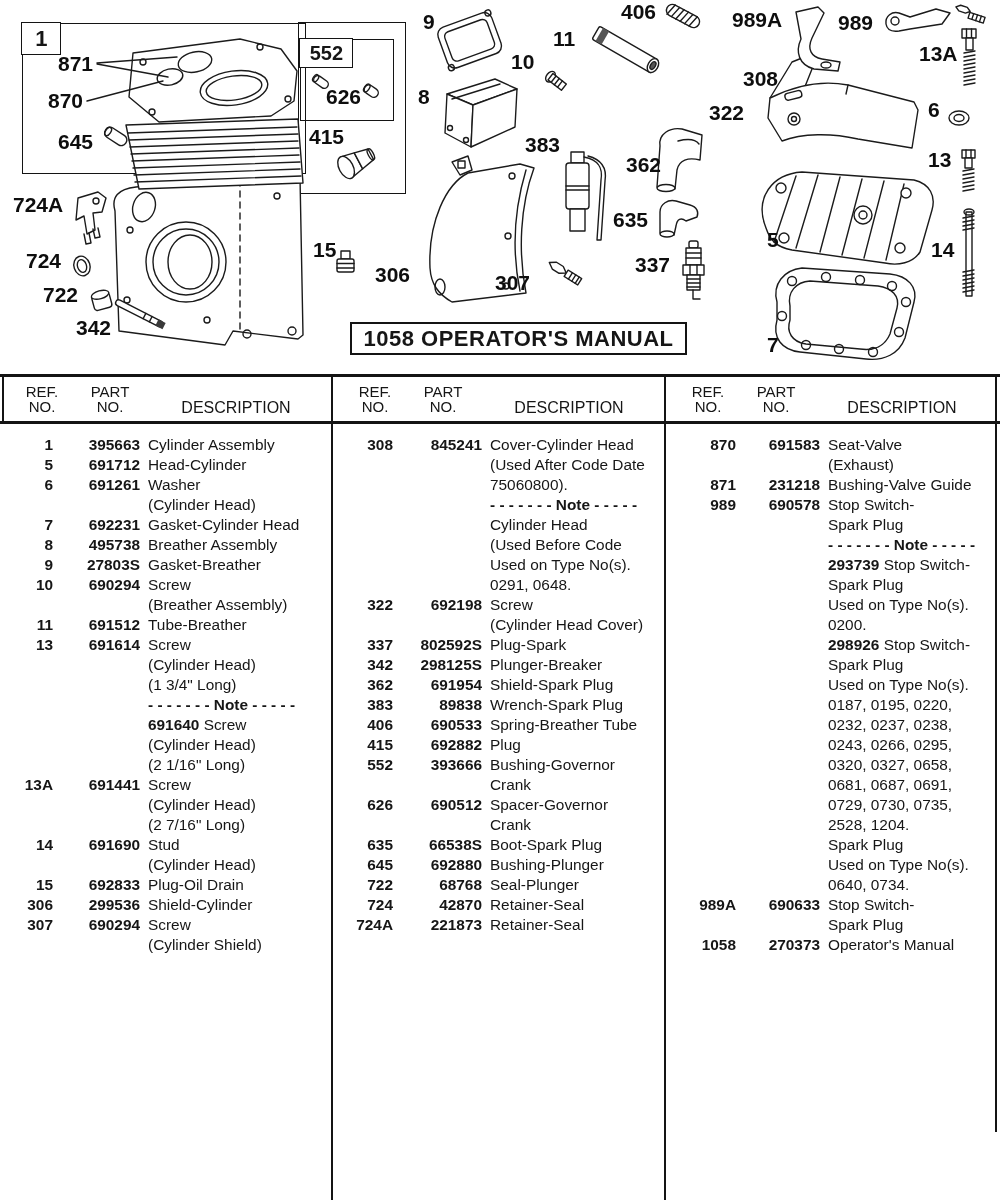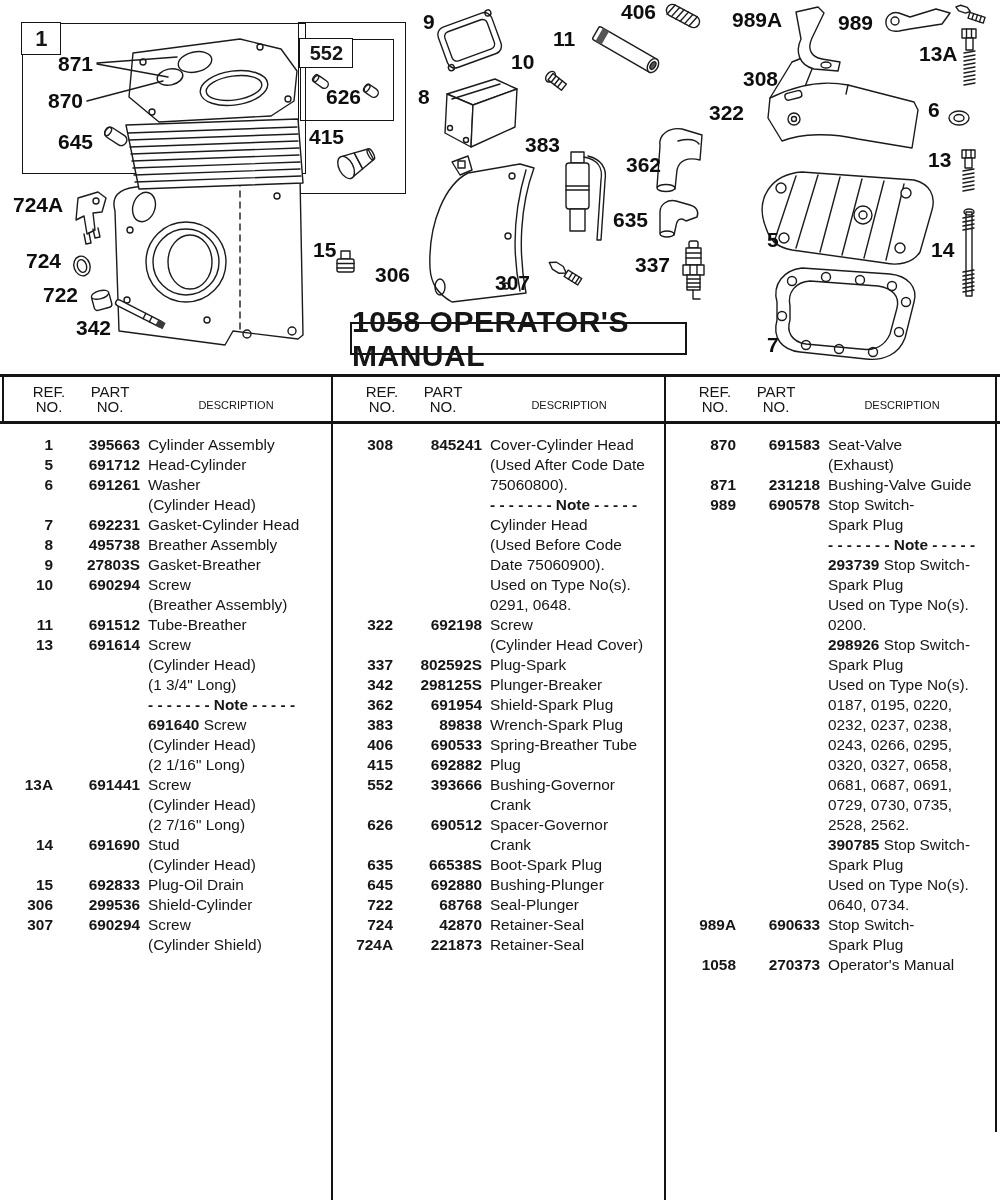--- a/index.html
+++ b/index.html
@@ -14,31 +14,31 @@
   .box552i{left:300px;top:39px;width:92px;height:80px;}
   .cornertag{position:absolute;left:-1.6px;top:-1.6px;display:flex;align-items:center;justify-content:center;
     border:1.6px solid #141414;font-weight:700;background:#fff;}
   .tag1{width:38px;height:31px;font-size:22px;}
   .tag552{width:52px;height:28px;font-size:20px;}
   .artwork{position:absolute;left:0;top:0;width:1000px;height:373px;}
   .artwork path,.artwork rect,.artwork circle,.artwork ellipse,.artwork line,.artwork polyline
     {stroke:#1b1b1b;stroke-width:1.4;fill:none;stroke-linecap:round;stroke-linejoin:round;}
   .callout{position:absolute;font-weight:700;font-size:21px;line-height:22px;color:#0e0e0e;white-space:nowrap;}
   .manualbox{position:absolute;left:350px;top:322px;width:333px;height:29px;border:2px solid #141414;
-    display:flex;align-items:center;justify-content:center;font-weight:700;font-size:30px;letter-spacing:.5px;}
+    display:flex;align-items:center;justify-content:center;font-weight:700;font-size:22px;letter-spacing:.5px;}
 
   
   .hline{position:absolute;background:#141414;}
   .vline{position:absolute;background:#141414;}
   .tcol{position:absolute;top:373px;width:333px;height:827px;}
   .th-stack{position:absolute;top:11px;text-align:center;font-size:15px;line-height:15px;}
   .th-stack span{display:block;}
-  .th-ref{left:23px;width:52px;}
+  .th-ref{left:16px;width:52px;}
   .th-part{left:82px;width:56px;}
-  .th-desc{position:absolute;top:26px;left:146px;width:180px;text-align:center;font-size:11px;}
+  .th-desc{position:absolute;top:26px;left:146px;width:180px;text-align:center;font-size:16px;}
   .trows{position:absolute;left:0;top:62px;width:333px;}
   .tline{display:flex;height:20px;line-height:20px;font-size:15.4px;white-space:nowrap;}
   .t-ref,.t-part{font-weight:700;text-align:right;flex:none;}
   .t-desc{margin-left:8px;}
   .t-bold{font-weight:700;}
 </style>
 </head>
 <body>
 
 <div class="page">
@@ -565,25 +565,20 @@
               <span class="t-desc"><span class="">Cylinder Head</span></span>
             </div>
             <div class="tline">
               <span class="t-ref" style="width: 60px;"></span>
               <span class="t-part" style="width: 89px;"></span>
               <span class="t-desc"><span class="">(Used Before Code</span></span>
             </div>
             <div class="tline">
               <span class="t-ref" style="width: 60px;"></span>
               <span class="t-part" style="width: 89px;"></span>
-              <span class="t-desc"><span class="">Date 75060900).</span></span>
-            </div>
-            <div class="tline">
-              <span class="t-ref" style="width: 60px;"></span>
-              <span class="t-part" style="width: 89px;"></span>
               <span class="t-desc"><span class="">Used on Type No(s).</span></span>
             </div>
             <div class="tline">
               <span class="t-ref" style="width: 60px;"></span>
               <span class="t-part" style="width: 89px;"></span>
               <span class="t-desc"><span class="">0291, 0648.</span></span>
             </div>
             <div class="tline">
               <span class="t-ref" style="width: 60px;">322</span>
               <span class="t-part" style="width: 89px;">692198</span>
@@ -773,26 +768,21 @@
               <span class="t-desc"><span class="">0681, 0687, 0691,</span></span>
             </div>
             <div class="tline">
               <span class="t-ref" style="width: 70px;"></span>
               <span class="t-part" style="width: 84px;"></span>
               <span class="t-desc"><span class="">0729, 0730, 0735,</span></span>
             </div>
             <div class="tline">
               <span class="t-ref" style="width: 70px;"></span>
               <span class="t-part" style="width: 84px;"></span>
-              <span class="t-desc"><span class="">2528, 2562.</span></span>
-            </div>
-            <div class="tline">
-              <span class="t-ref" style="width: 70px;"></span>
-              <span class="t-part" style="width: 84px;"></span>
-              <span class="t-desc"><span class="t-bold">390785</span><span class=""> Stop Switch-</span></span>
+              <span class="t-desc"><span class="">2528, 1204.</span></span>
             </div>
             <div class="tline">
               <span class="t-ref" style="width: 70px;"></span>
               <span class="t-part" style="width: 84px;"></span>
               <span class="t-desc"><span class="">Spark Plug</span></span>
             </div>
             <div class="tline">
               <span class="t-ref" style="width: 70px;"></span>
               <span class="t-part" style="width: 84px;"></span>
               <span class="t-desc"><span class="">Used on Type No(s).</span></span>

